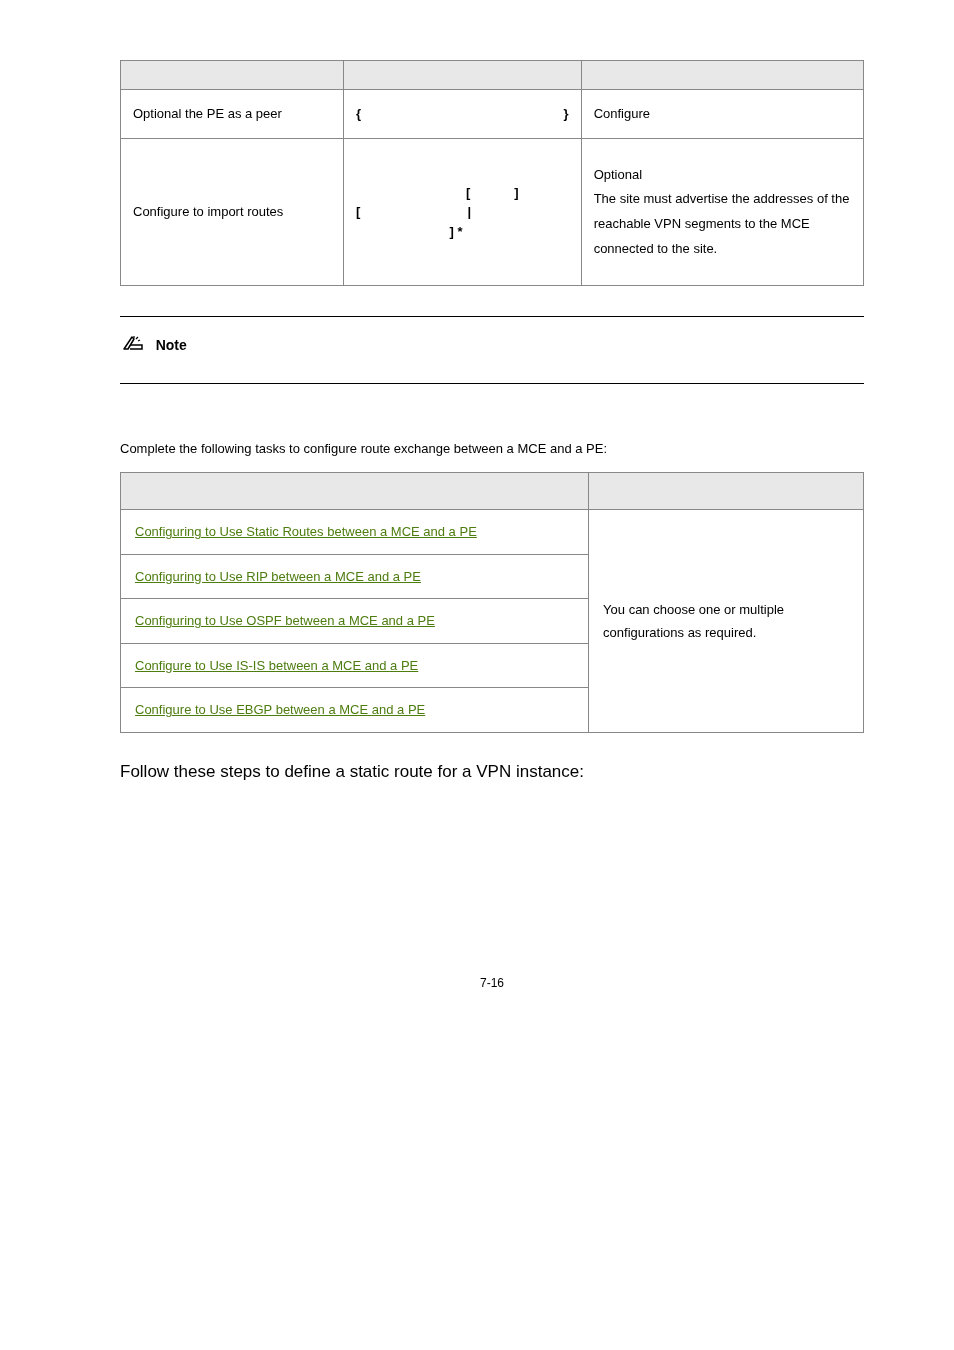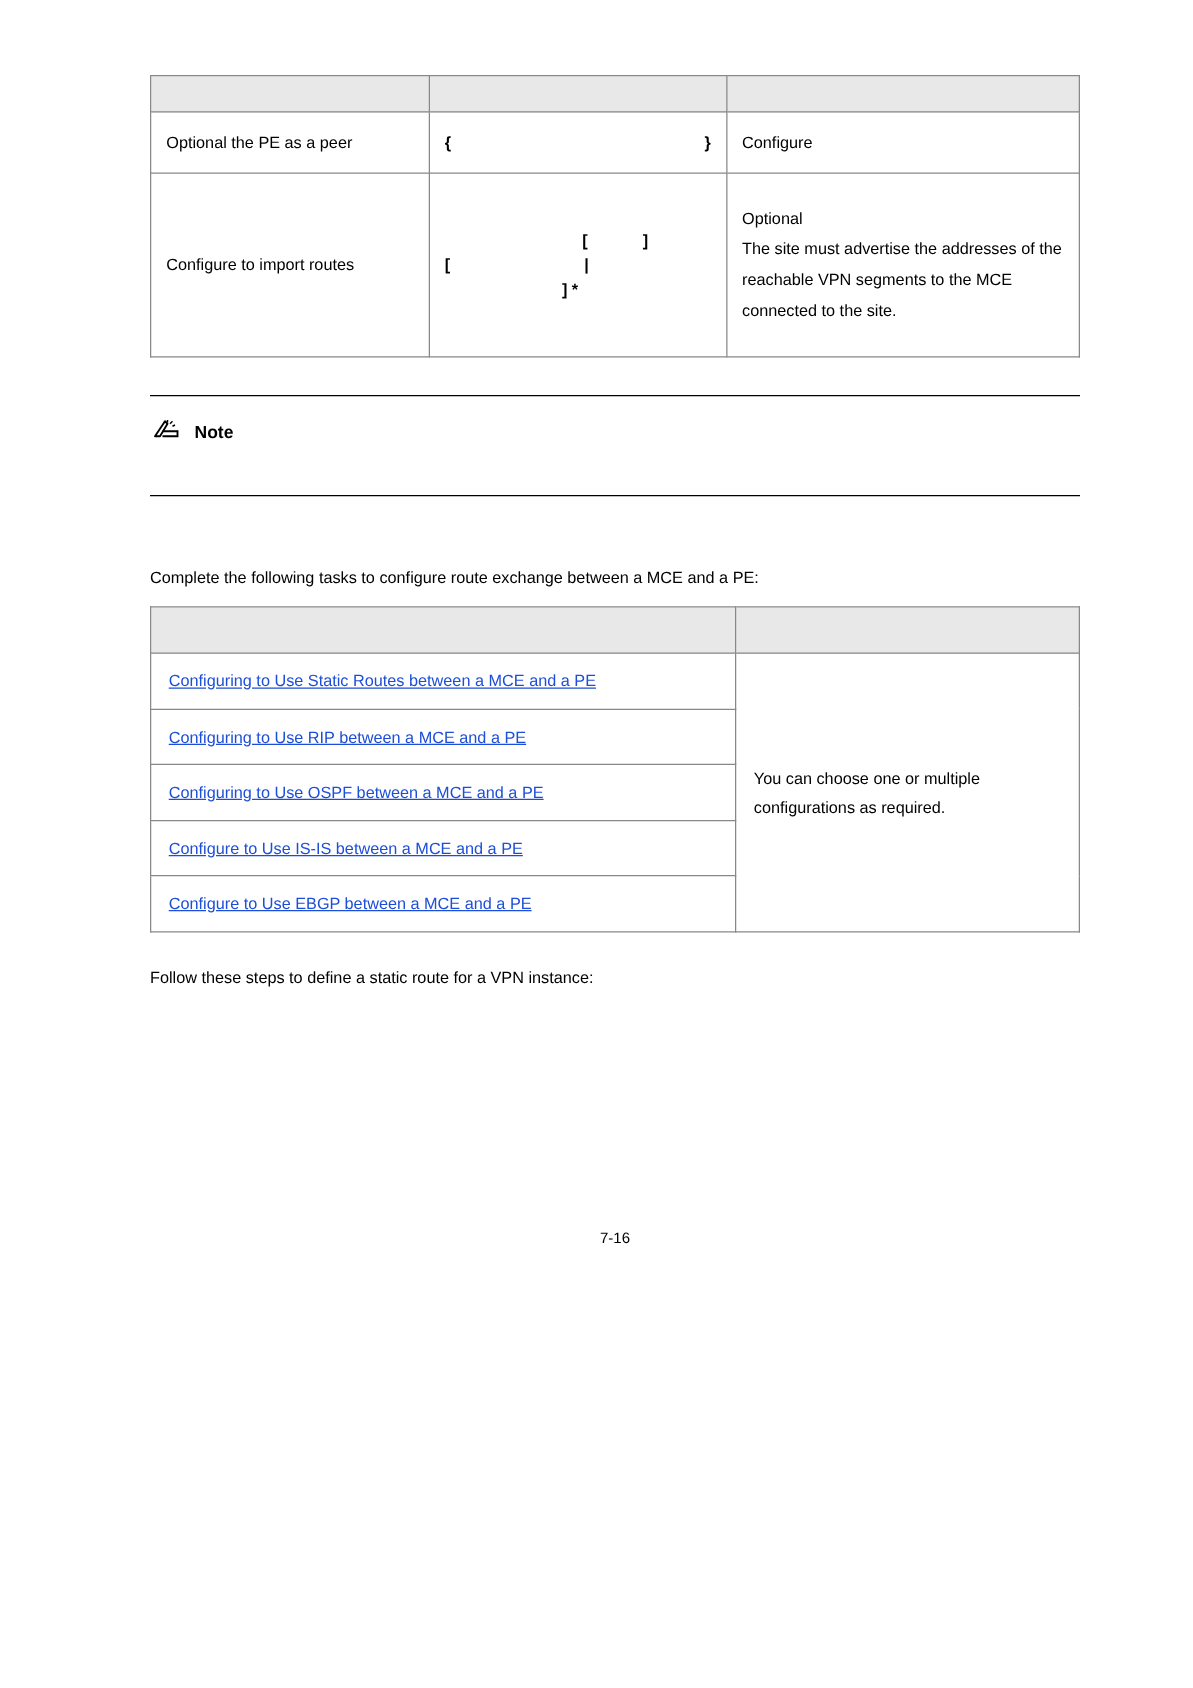--- a/index.html
+++ b/index.html
@@ -49,44 +49,44 @@
     display: inline-block;
     vertical-align: middle;
   }
   .note-section {
     margin-top: 30px;
     border-top: 1.5px solid #000;
     border-bottom: 1.5px solid #000;
     padding: 14px 0 16px 0;
   }
   .note-header {
-    margin-bottom: 21px;
+    margin-bottom: 8px;
   }
   .note-text {
     font-size: 13px;
     line-height: 1.9;
     text-align: justify;
   }
   .section-heading {
     margin-top: 55px;
     margin-bottom: 14px;
     font-size: 13px;
   }
   .link {
-    color: #1d4ed8;
+    color: #4d7c0f;
     text-decoration: underline;
   }
   .page-num {
     text-align: center;
     font-size: 12px;
     margin-top: 190px;
   }
   .follow-text {
     margin-top: 26px;
-    font-size: 13px;
+    font-size: 17px;
   }
   table.second th {
     padding: 18px 12px;
   }
   table.second td {
     padding: 12px 14px;
   }
 </style>
 </head>
 <body>

